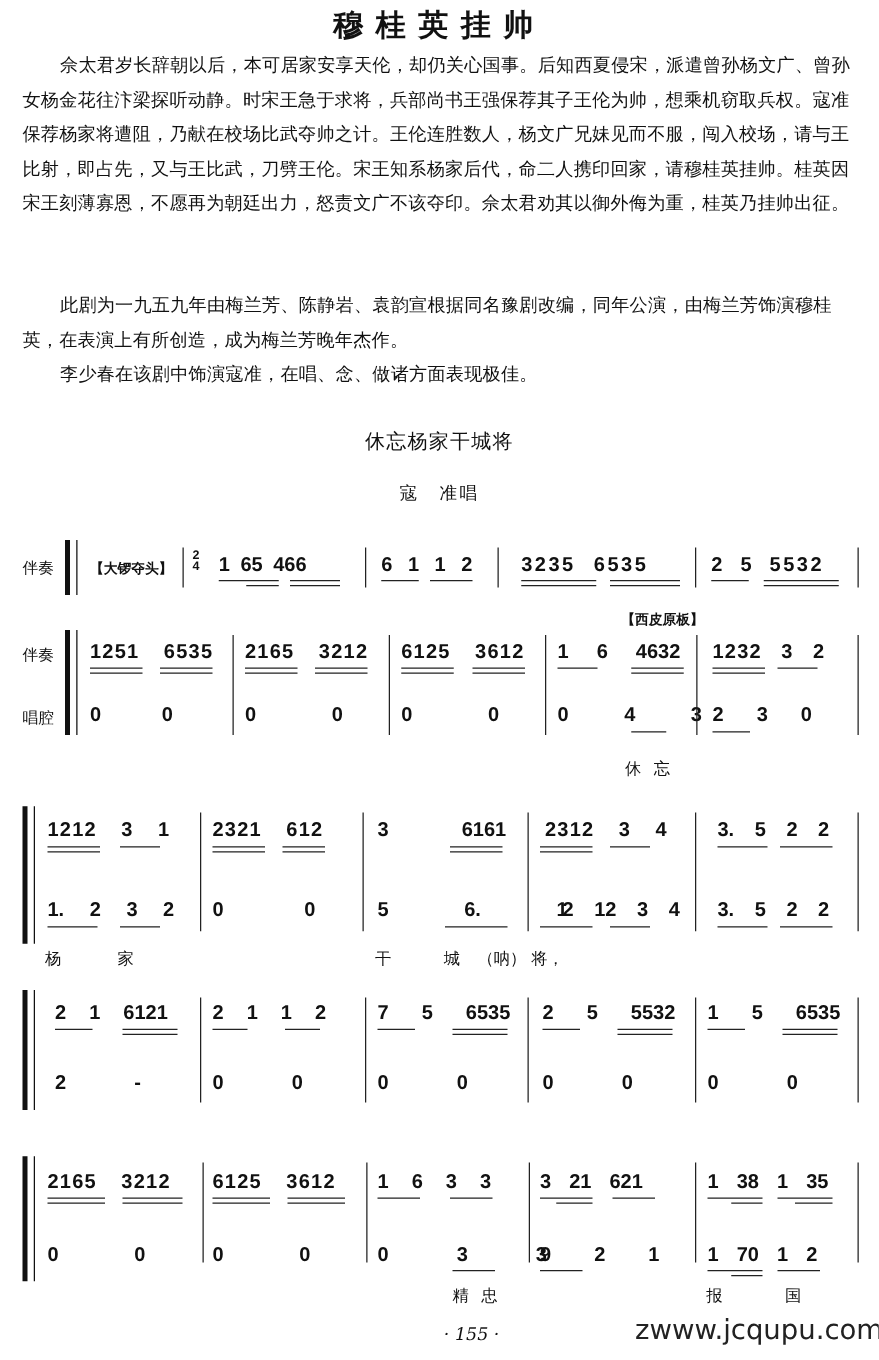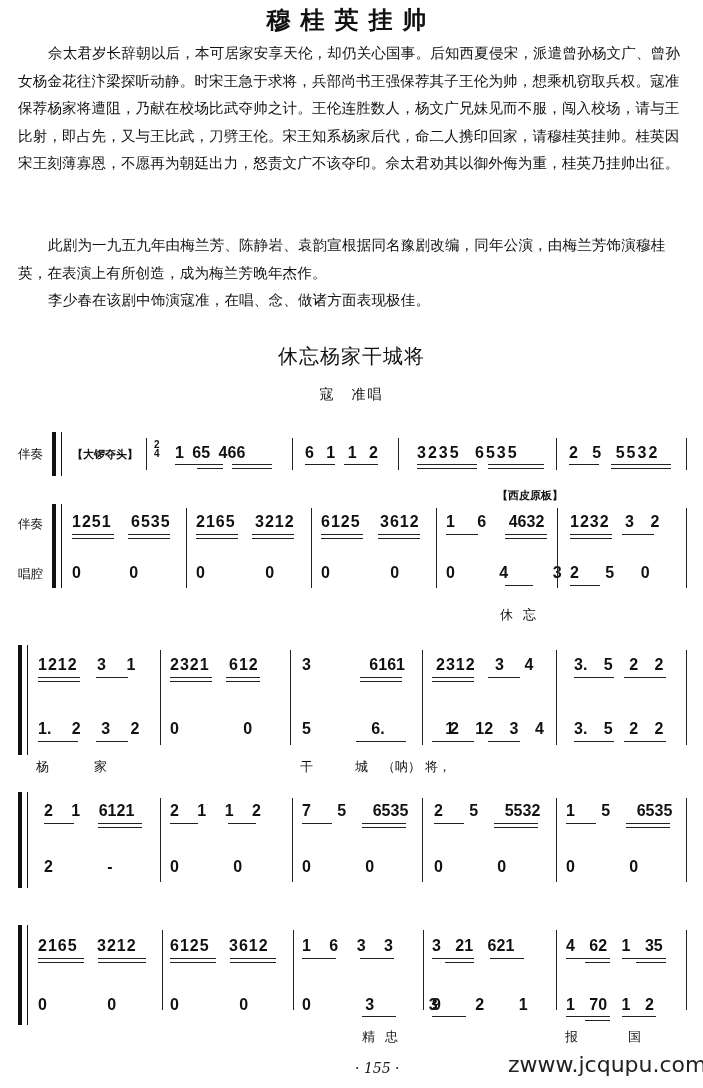--- a/index.html
+++ b/index.html
@@ -2,21 +2,21 @@
 <html><head>
   <meta charset="utf-8">
   <style>
     html, body { margin: 0; padding: 0; background: #ffffff; }
     body { width: 703px; height: 1088px; position: relative; overflow: hidden;
       font-family: "DejaVu Sans", "Liberation Sans", sans-serif; color: #111; }
     .page-title { position: absolute; left: 0; width: 703px; top: 4px; text-align: center;
       font-size: 24px; font-weight: bold; letter-spacing: 10px; }
     .para { position: absolute; left: 18px; width: 670px; font-size: 14.5px; line-height: 27.5px;
       text-indent: 30px; letter-spacing: 0.2px; }
-    .song-title { position: absolute; left: 0; width: 703px; top: 343px; text-align: center; font-size: 20px; letter-spacing: 1px; }
+    .song-title { position: absolute; left: 0; width: 703px; top: 343px; text-align: center; font-size: 16px; letter-spacing: 1px; }
     .singer { position: absolute; left: 0; width: 703px; top: 386px; text-align: center; font-size: 14px; letter-spacing: 2px; }
     .label { position: absolute; font-size: 12.5px; }
     .note { position: absolute; font-weight: bold; font-size: 16px; font-family: "Liberation Sans", sans-serif; white-space: pre; }
     .uline { position: absolute; height: 0; border-top: 1.5px solid #222; }
     .bar { position: absolute; width: 0; border-left: 1.5px solid #222; }
     .brace { position: absolute; width: 5px; border-left: 4px solid #111; border-right: 1.5px solid #111; }
     .lyric { position: absolute; font-size: 13px; }
     .tag { position: absolute; font-size: 11px; font-weight: bold; }
     .footer-page { position: absolute; top: 1060px; left: 355px; font-family: "DejaVu Serif", serif; font-style: italic; font-size: 14px; }
     .watermark { position: absolute; top: 1052px; left: 508px; font-family: "DejaVu Sans", sans-serif; font-size: 22px; color: #222; }
@@ -73,21 +73,21 @@
   <div class="note" style="left:196px;top:513px;letter-spacing:1px;word-spacing:14px;">2165 3212</div>
   <div class="note" style="left:196px;top:564px;word-spacing:56px;">0 0</div>
   <div class="bar" style="left:311px;top:508px;height:80px;"></div>
   <div class="note" style="left:321px;top:513px;letter-spacing:1px;word-spacing:14px;">6125 3612</div>
   <div class="note" style="left:321px;top:564px;word-spacing:56px;">0 0</div>
   <div class="bar" style="left:436px;top:508px;height:80px;"></div>
   <div class="note" style="left:446px;top:513px;word-spacing:18px;">1 6 4632</div>
   <div class="note" style="left:446px;top:564px;word-spacing:40px;">0 4 3</div>
   <div class="bar" style="left:557px;top:508px;height:80px;"></div>
   <div class="note" style="left:570px;top:513px;letter-spacing:1px;word-spacing:10px;">1232 3 2</div>
-  <div class="note" style="left:570px;top:564px;word-spacing:22px;">2 5 0</div>
+  <div class="note" style="left:570px;top:564px;word-spacing:22px;">2 3 0</div>
   <div class="bar" style="left:686px;top:508px;height:80px;"></div>
   <div class="uline" style="left:72px;top:534px;width:42px;"></div>
   <div class="uline" style="left:72px;top:538px;width:42px;"></div>
   <div class="uline" style="left:128px;top:534px;width:42px;"></div>
   <div class="uline" style="left:128px;top:538px;width:42px;"></div>
   <div class="uline" style="left:196px;top:534px;width:42px;"></div>
   <div class="uline" style="left:196px;top:538px;width:42px;"></div>
   <div class="uline" style="left:252px;top:534px;width:42px;"></div>
   <div class="uline" style="left:252px;top:538px;width:42px;"></div>
   <div class="uline" style="left:321px;top:534px;width:42px;"></div>
@@ -192,21 +192,21 @@
   <div class="bar" style="left:162px;top:930px;height:80px;"></div>
   <div class="note" style="left:170px;top:937px;letter-spacing:1px;word-spacing:14px;">6125 3612</div>
   <div class="note" style="left:170px;top:996px;word-spacing:56px;">0 0</div>
   <div class="bar" style="left:293px;top:930px;height:80px;"></div>
   <div class="note" style="left:302px;top:937px;word-spacing:14px;">1 6 3 3</div>
   <div class="note" style="left:302px;top:996px;word-spacing:50px;">0 3 3</div>
   <div class="bar" style="left:423px;top:930px;height:80px;"></div>
   <div class="note" style="left:432px;top:937px;word-spacing:10px;">3 21 621</div>
   <div class="note" style="left:432px;top:996px;word-spacing:30px;">9 2 1</div>
   <div class="bar" style="left:556px;top:930px;height:80px;"></div>
-  <div class="note" style="left:566px;top:937px;word-spacing:10px;">4 62 1 35</div>
+  <div class="note" style="left:566px;top:937px;word-spacing:10px;">1 38 1 35</div>
   <div class="note" style="left:566px;top:996px;word-spacing:10px;">1 70 1 2</div>
   <div class="bar" style="left:686px;top:930px;height:80px;"></div>
   <div class="uline" style="left:38px;top:958px;width:46px;"></div>
   <div class="uline" style="left:38px;top:962px;width:46px;"></div>
   <div class="uline" style="left:98px;top:958px;width:48px;"></div>
   <div class="uline" style="left:98px;top:962px;width:48px;"></div>
   <div class="uline" style="left:170px;top:958px;width:46px;"></div>
   <div class="uline" style="left:170px;top:962px;width:46px;"></div>
   <div class="uline" style="left:230px;top:958px;width:46px;"></div>
   <div class="uline" style="left:230px;top:962px;width:46px;"></div>

